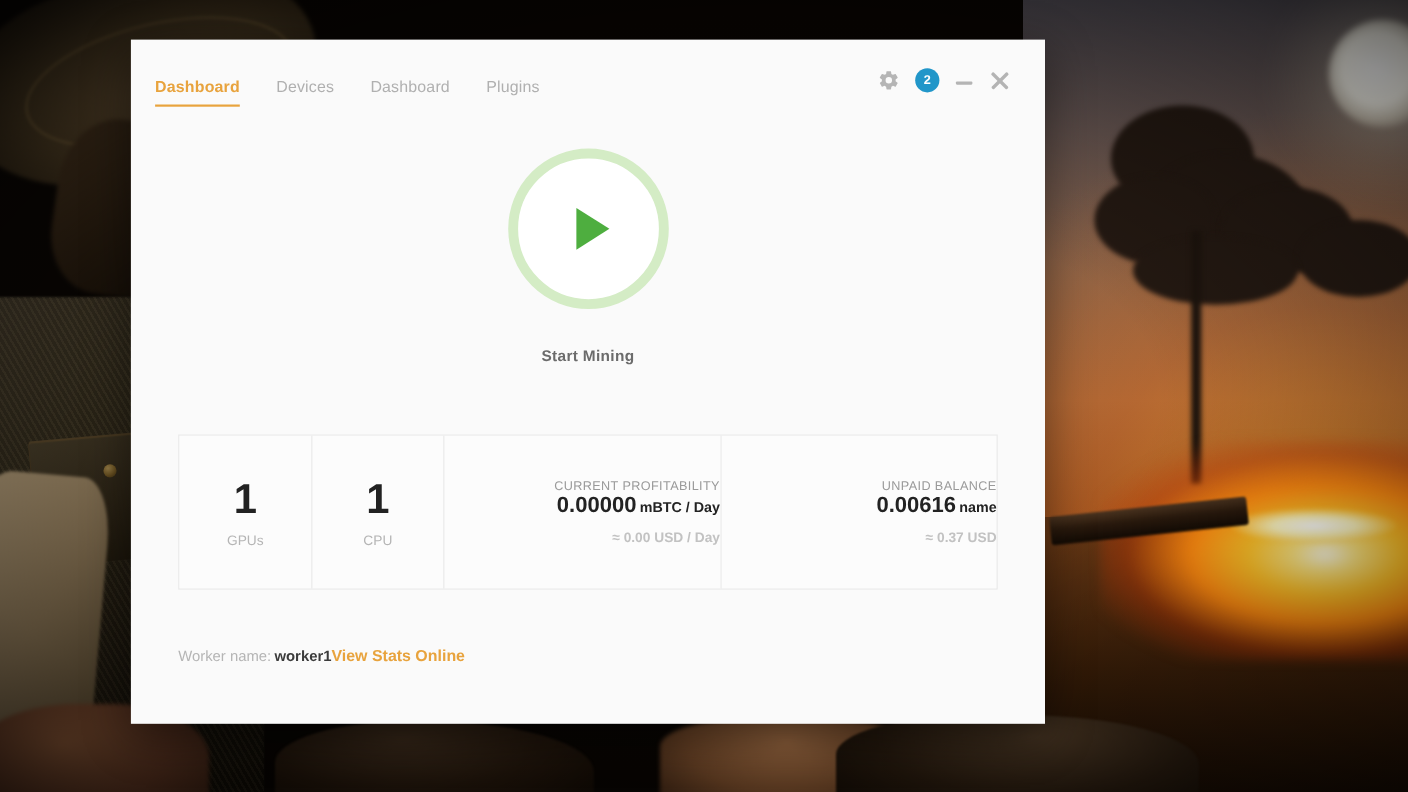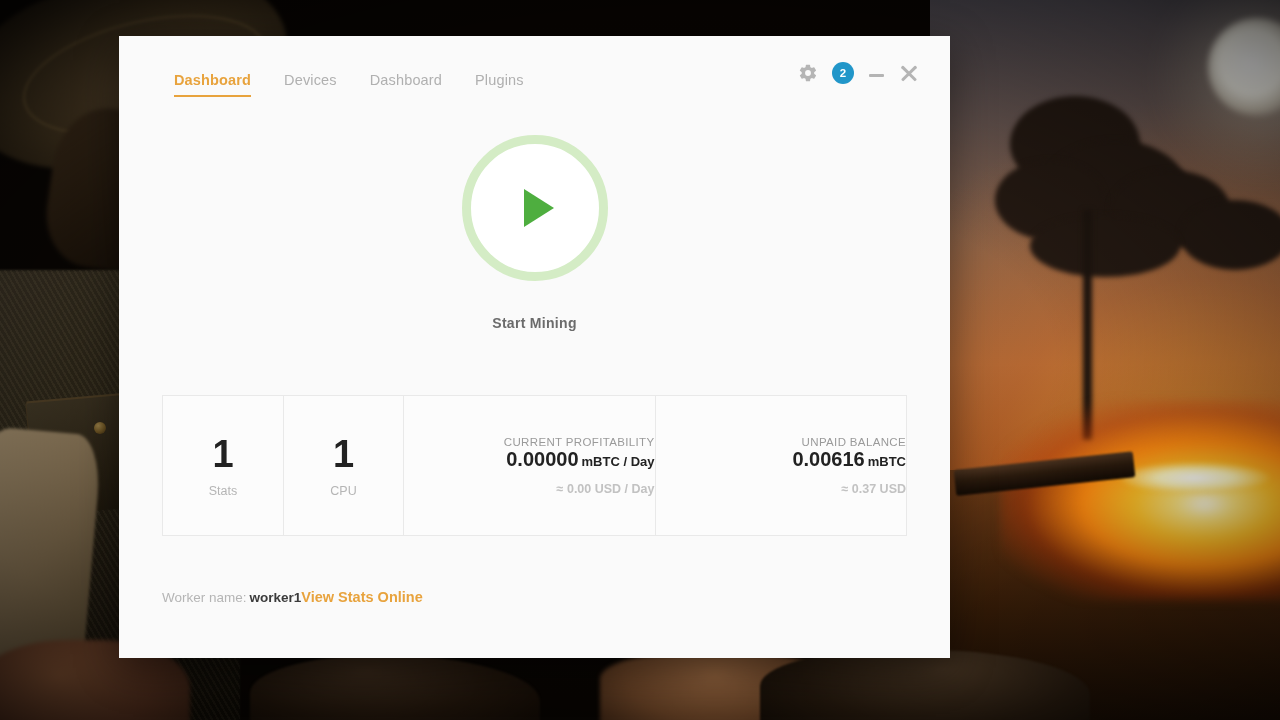--- a/index.html
+++ b/index.html
@@ -137,21 +137,21 @@
     background:#fafafa;
     box-shadow:0 10px 40px rgba(0,0,0,.45);
     display:flex; flex-direction:column;
   }
 
   
   .titlebar {
     height:70px; flex:none; position:relative;
     display:flex; align-items:flex-start;
   }
-  .tabs { display:flex; align-items:flex-end; gap:33px; padding:36px 0 0 55px; }
+  .tabs { display:flex; align-items:flex-end; gap:33px; padding:36px 0 0 22px; }
   .tab {
     font-size:14.5px; color:#b0b0b0; letter-spacing:.15px;
     padding-bottom:6px; border-bottom:2px solid transparent; cursor:pointer;
     line-height:17px;
   }
   .tab.active { color:#e8a33d; font-weight:bold; border-bottom-color:#e8a33d; }
 
   .win-ctrls {
     position:absolute; right:32px; top:26px;
     display:flex; align-items:center; gap:14px;
@@ -291,40 +291,40 @@
     <div class="play-ring">
       <div class="play-tri"></div>
     </div>
     <div class="start-label">Start Mining</div>
   </div>
 
   <div class="stats">
 
     <div class="cell count">
       <div class="count-num">1</div>
-      <div class="count-lbl">Stats</div>
+      <div class="count-lbl">GPUs</div>
     </div>
 
     <div class="cell count">
       <div class="count-num">1</div>
       <div class="count-lbl">CPU</div>
     </div>
 
     <div class="cell wide">
       <div class="stat-lbl">CURRENT PROFITABILITY</div>
       <div>
         <span class="stat-val">0.00000</span><span class="stat-unit">mBTC / Day</span>
       </div>
       <div class="stat-approx">≈ 0.00 USD / Day</div>
     </div>
 
     <div class="cell wide">
       <div class="stat-lbl">UNPAID BALANCE</div>
       <div>
-        <span class="stat-val">0.00616</span><span class="stat-unit">mBTC</span>
+        <span class="stat-val">0.00616</span><span class="stat-unit">name</span>
       </div>
       <div class="stat-approx">≈ 0.37 USD</div>
     </div>
   </div>
 
   <div class="footer">
     <div>
       <span class="worker-lbl">Worker name:</span><span class="worker-val">worker1</span>
     </div>
     <div class="stats-link">View Stats Online</div>

